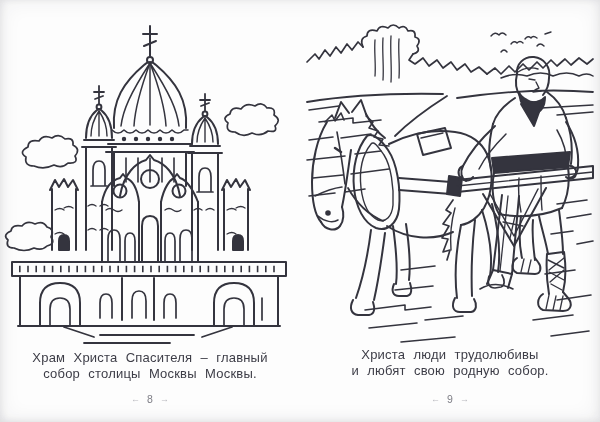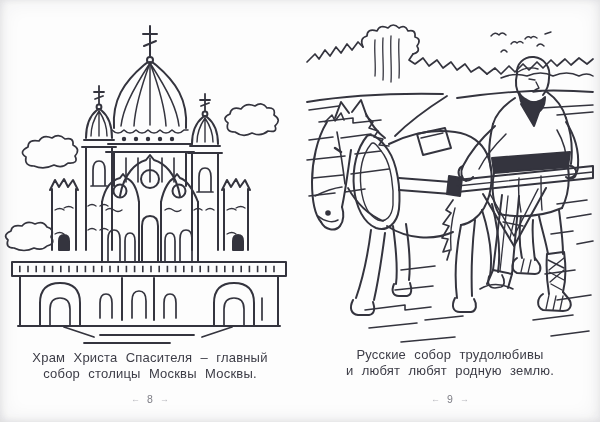--- a/index.html
+++ b/index.html
@@ -268,22 +268,22 @@
             <path d="M252,192 L282,188 M262,206 L286,202"></path>
             <path d="M246,222 L268,219 M272,232 L288,229"></path>
             <path d="M240,262 L270,258 M252,288 L286,283"></path>
             <path d="M228,308 L268,303 M246,324 L284,319"></path>
           </g>
         </g>
       </svg>
     </div>
 
     <div class="caption">
-      <div>Русские собор трудолюбивы</div>
-      <div>и любят любят родную землю.</div>
+      <div>Христа люди трудолюбивы</div>
+      <div>и любят свою родную собор.</div>
     </div>
 
     <div class="pagenum">
       <span class="marker">←</span><span>9</span><span class="marker">→</span>
     </div>
   </div>
 
 </div>
 
 </body></html>

